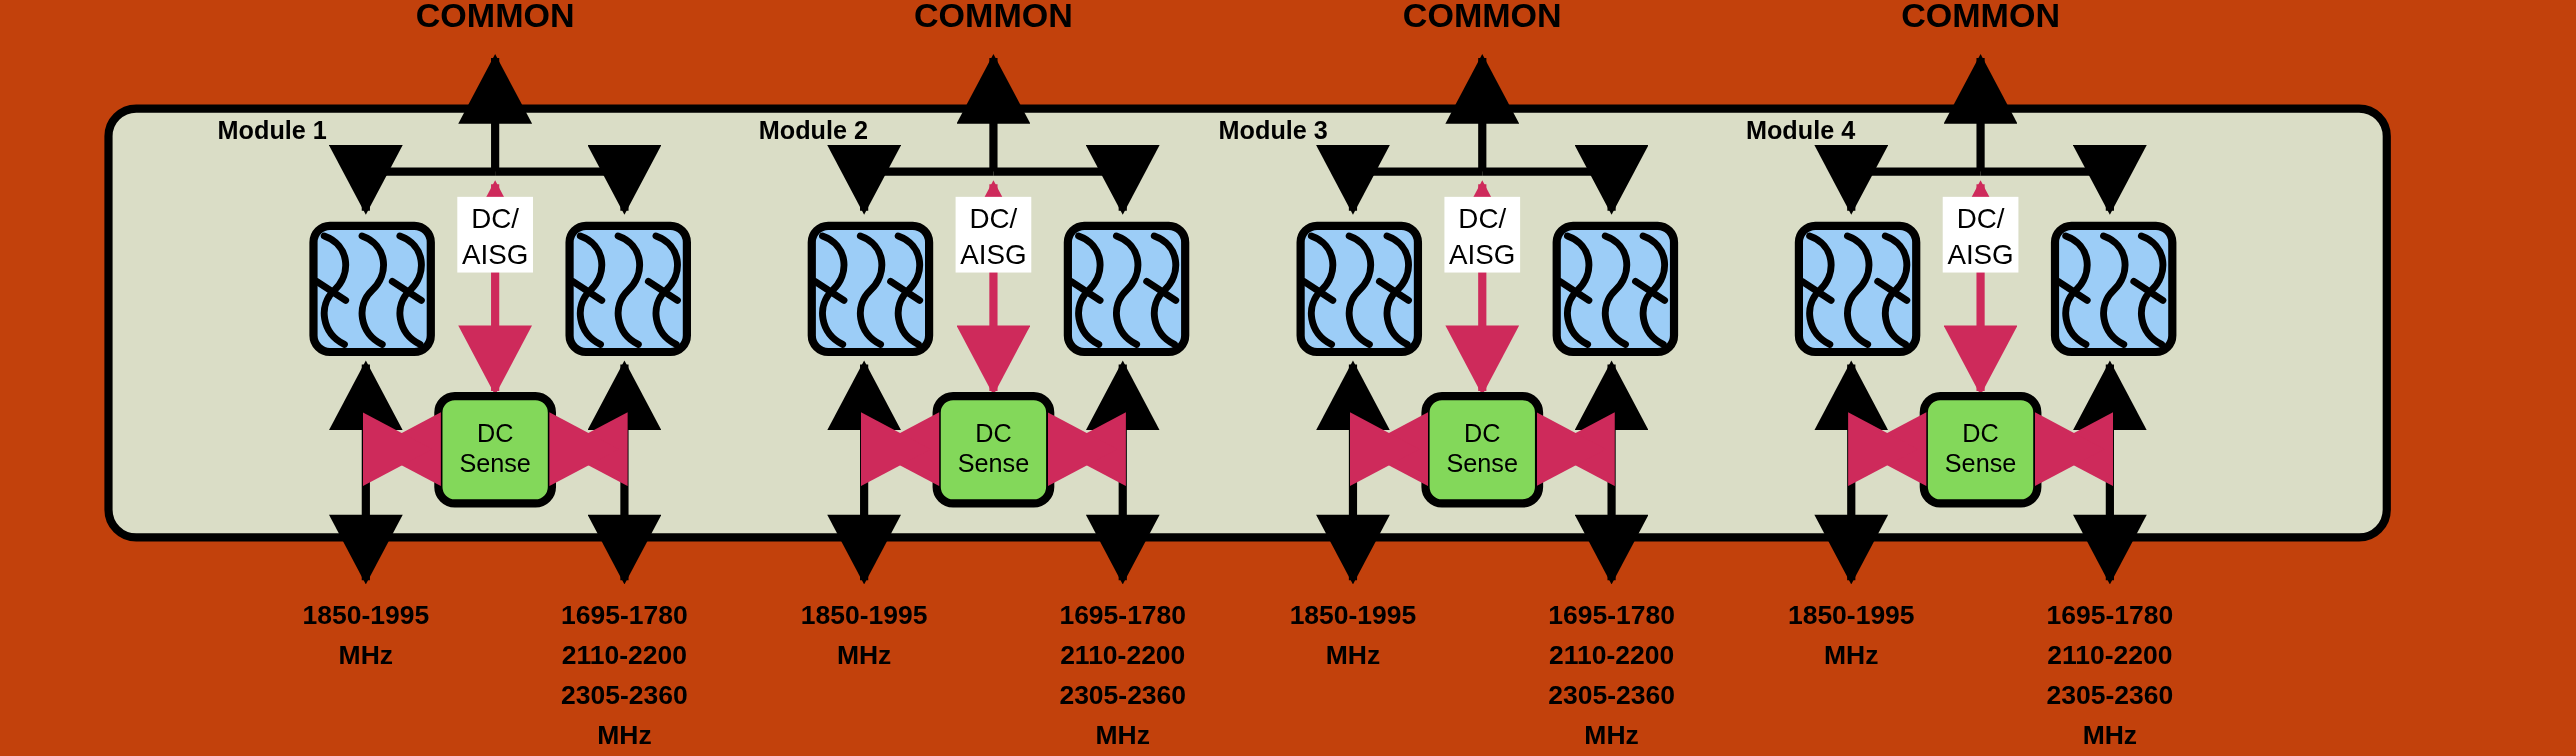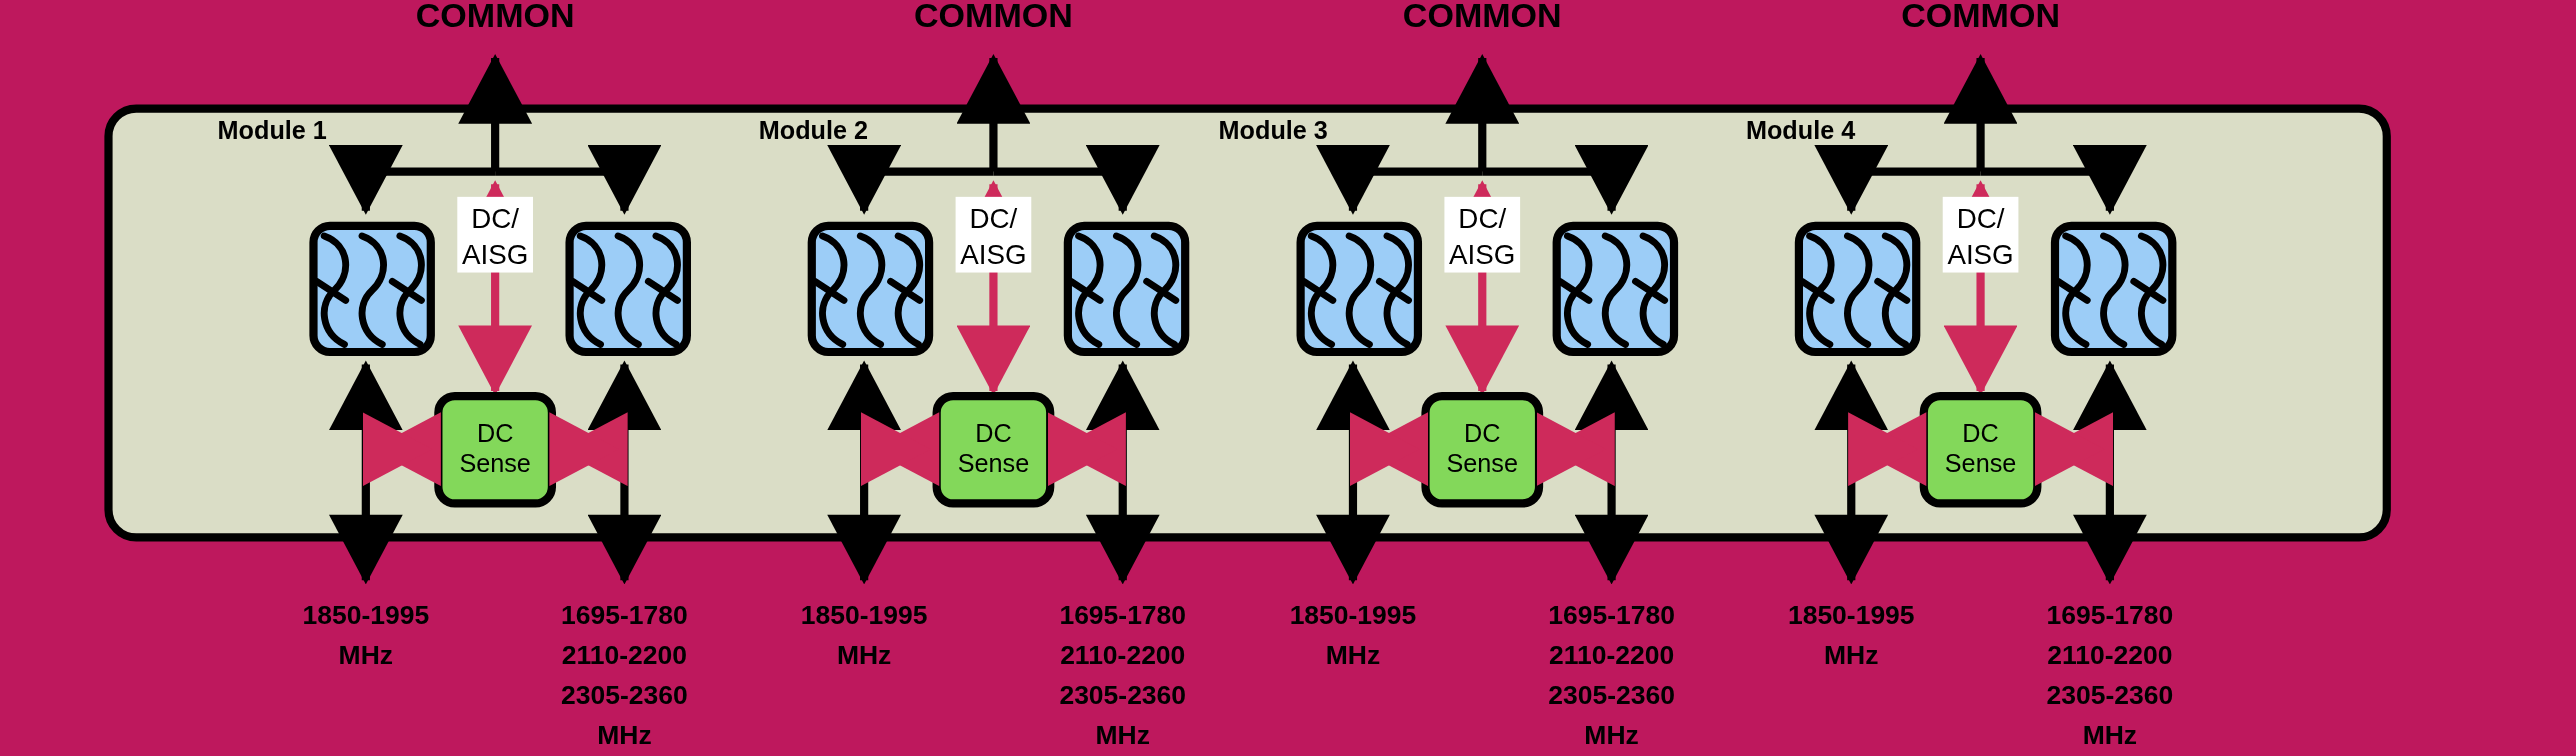--- a/index.html
+++ b/index.html
@@ -7,21 +7,21 @@
     padding: 0;
     background: #ffffff;
   }
   body {
     font-family: "Liberation Sans", sans-serif;
   }
   #stage {
     position: relative;
     width: 2576px;
     height: 757px;
-    background: #be185d;
+    background: #c2410c;
     overflow: hidden;
   }
   #svg-root {
     position: absolute;
     left: 0;
     top: 0;
     width: 2576px;
     height: 757px;
   }
   .common-label {

